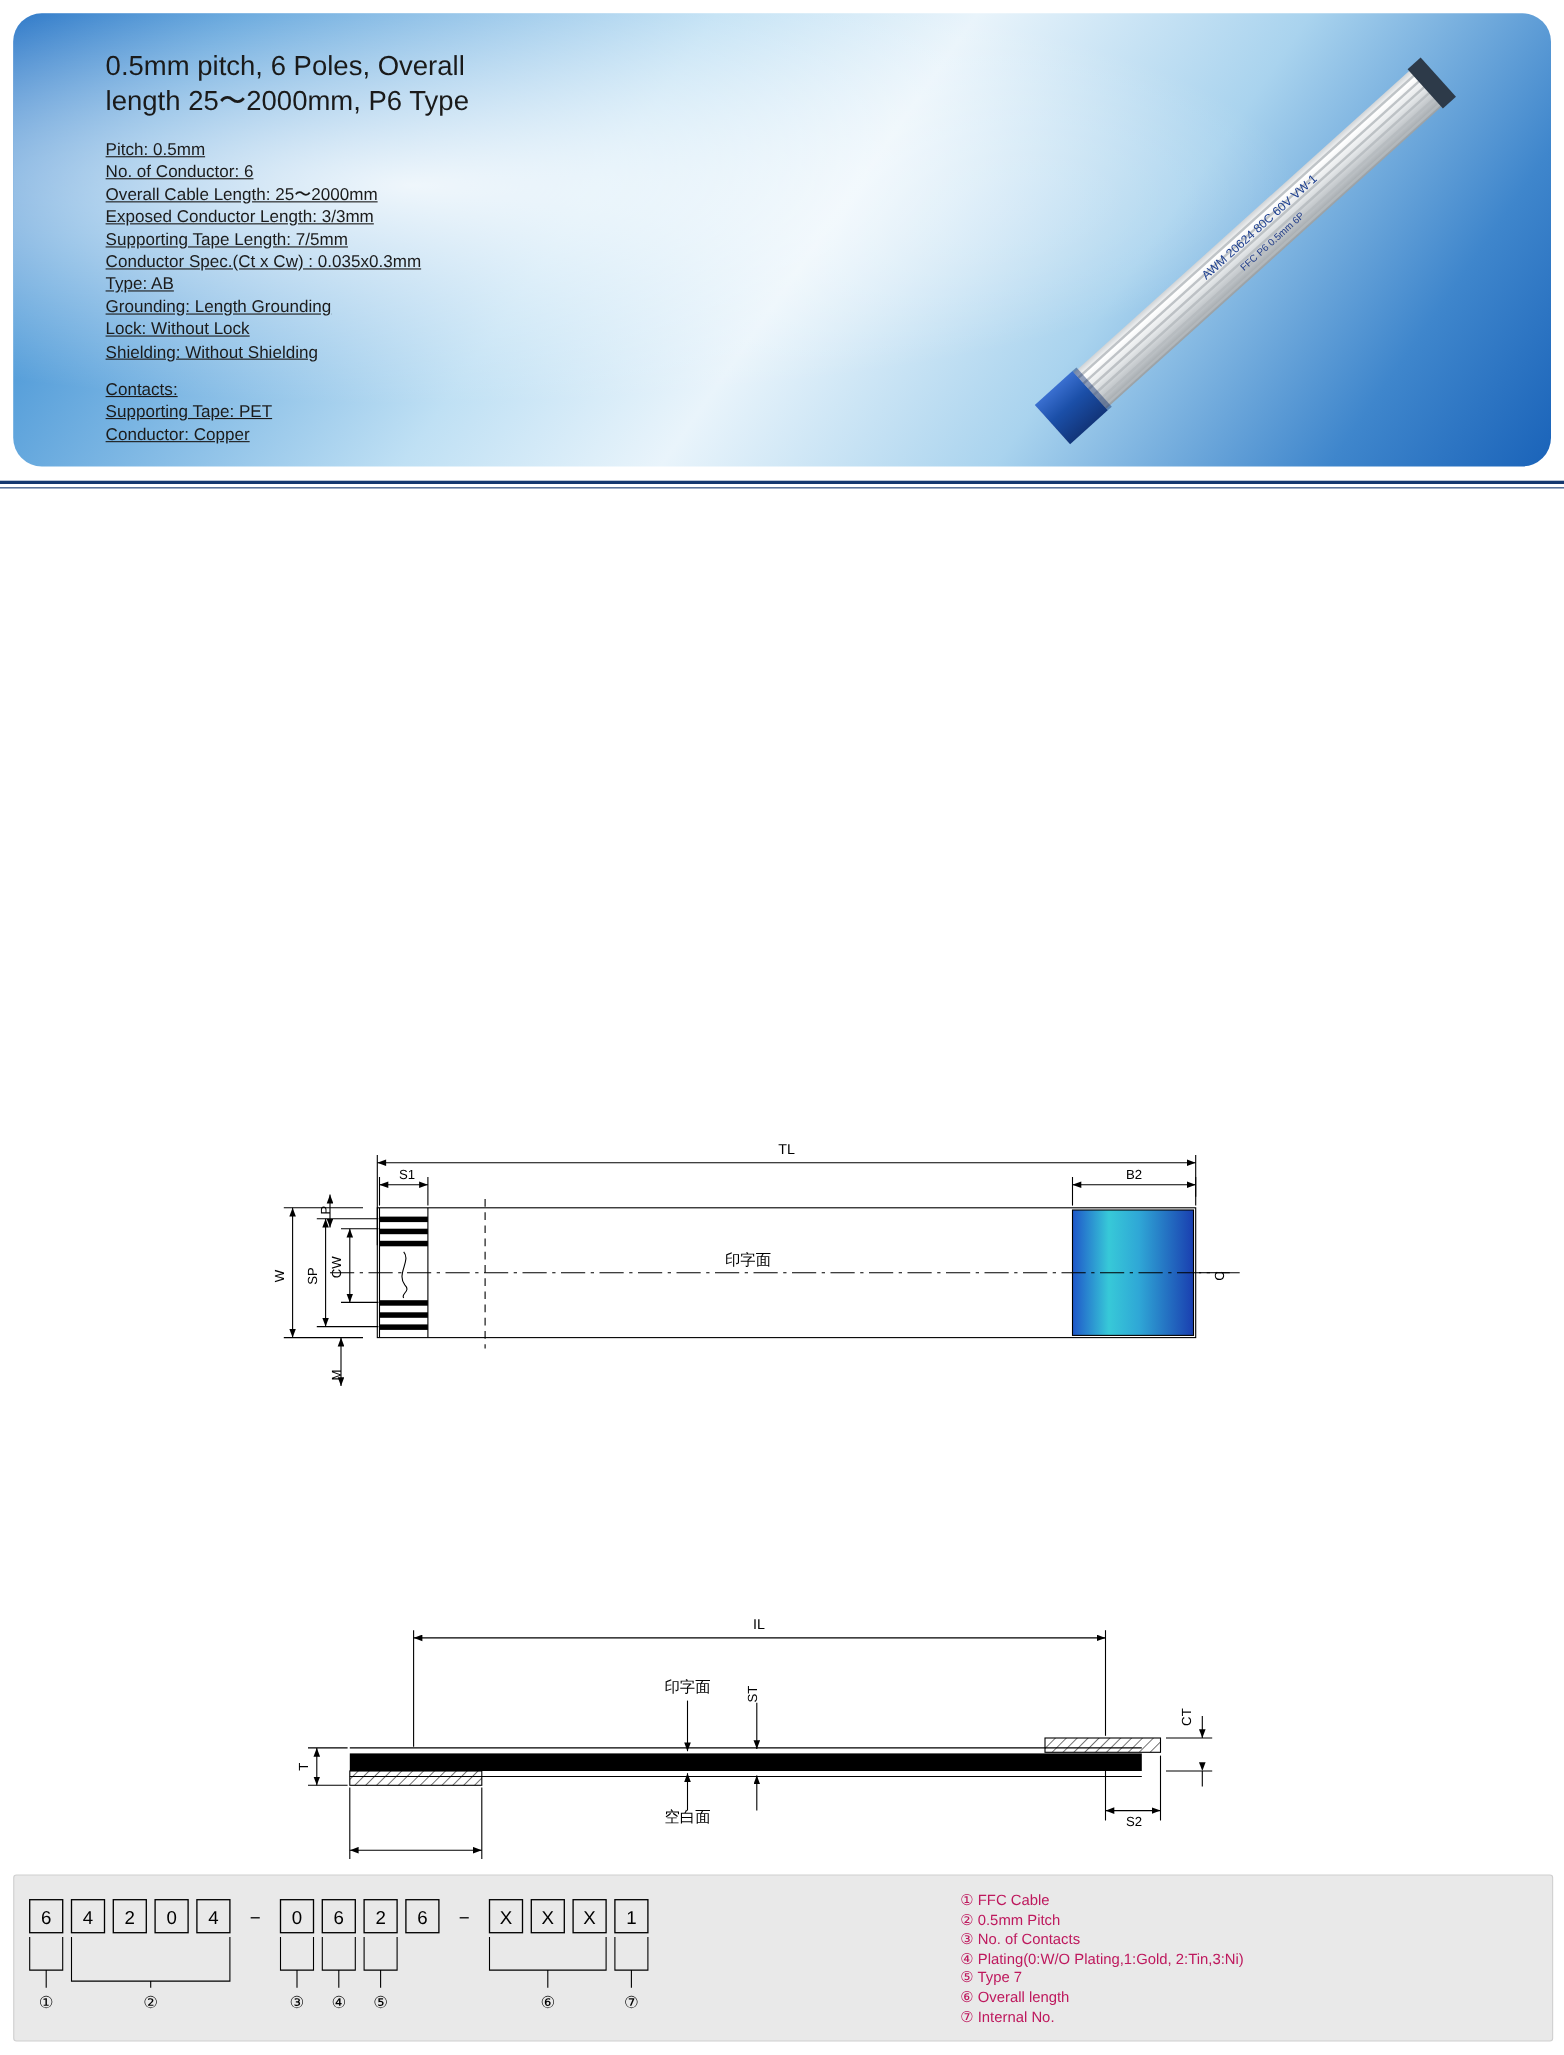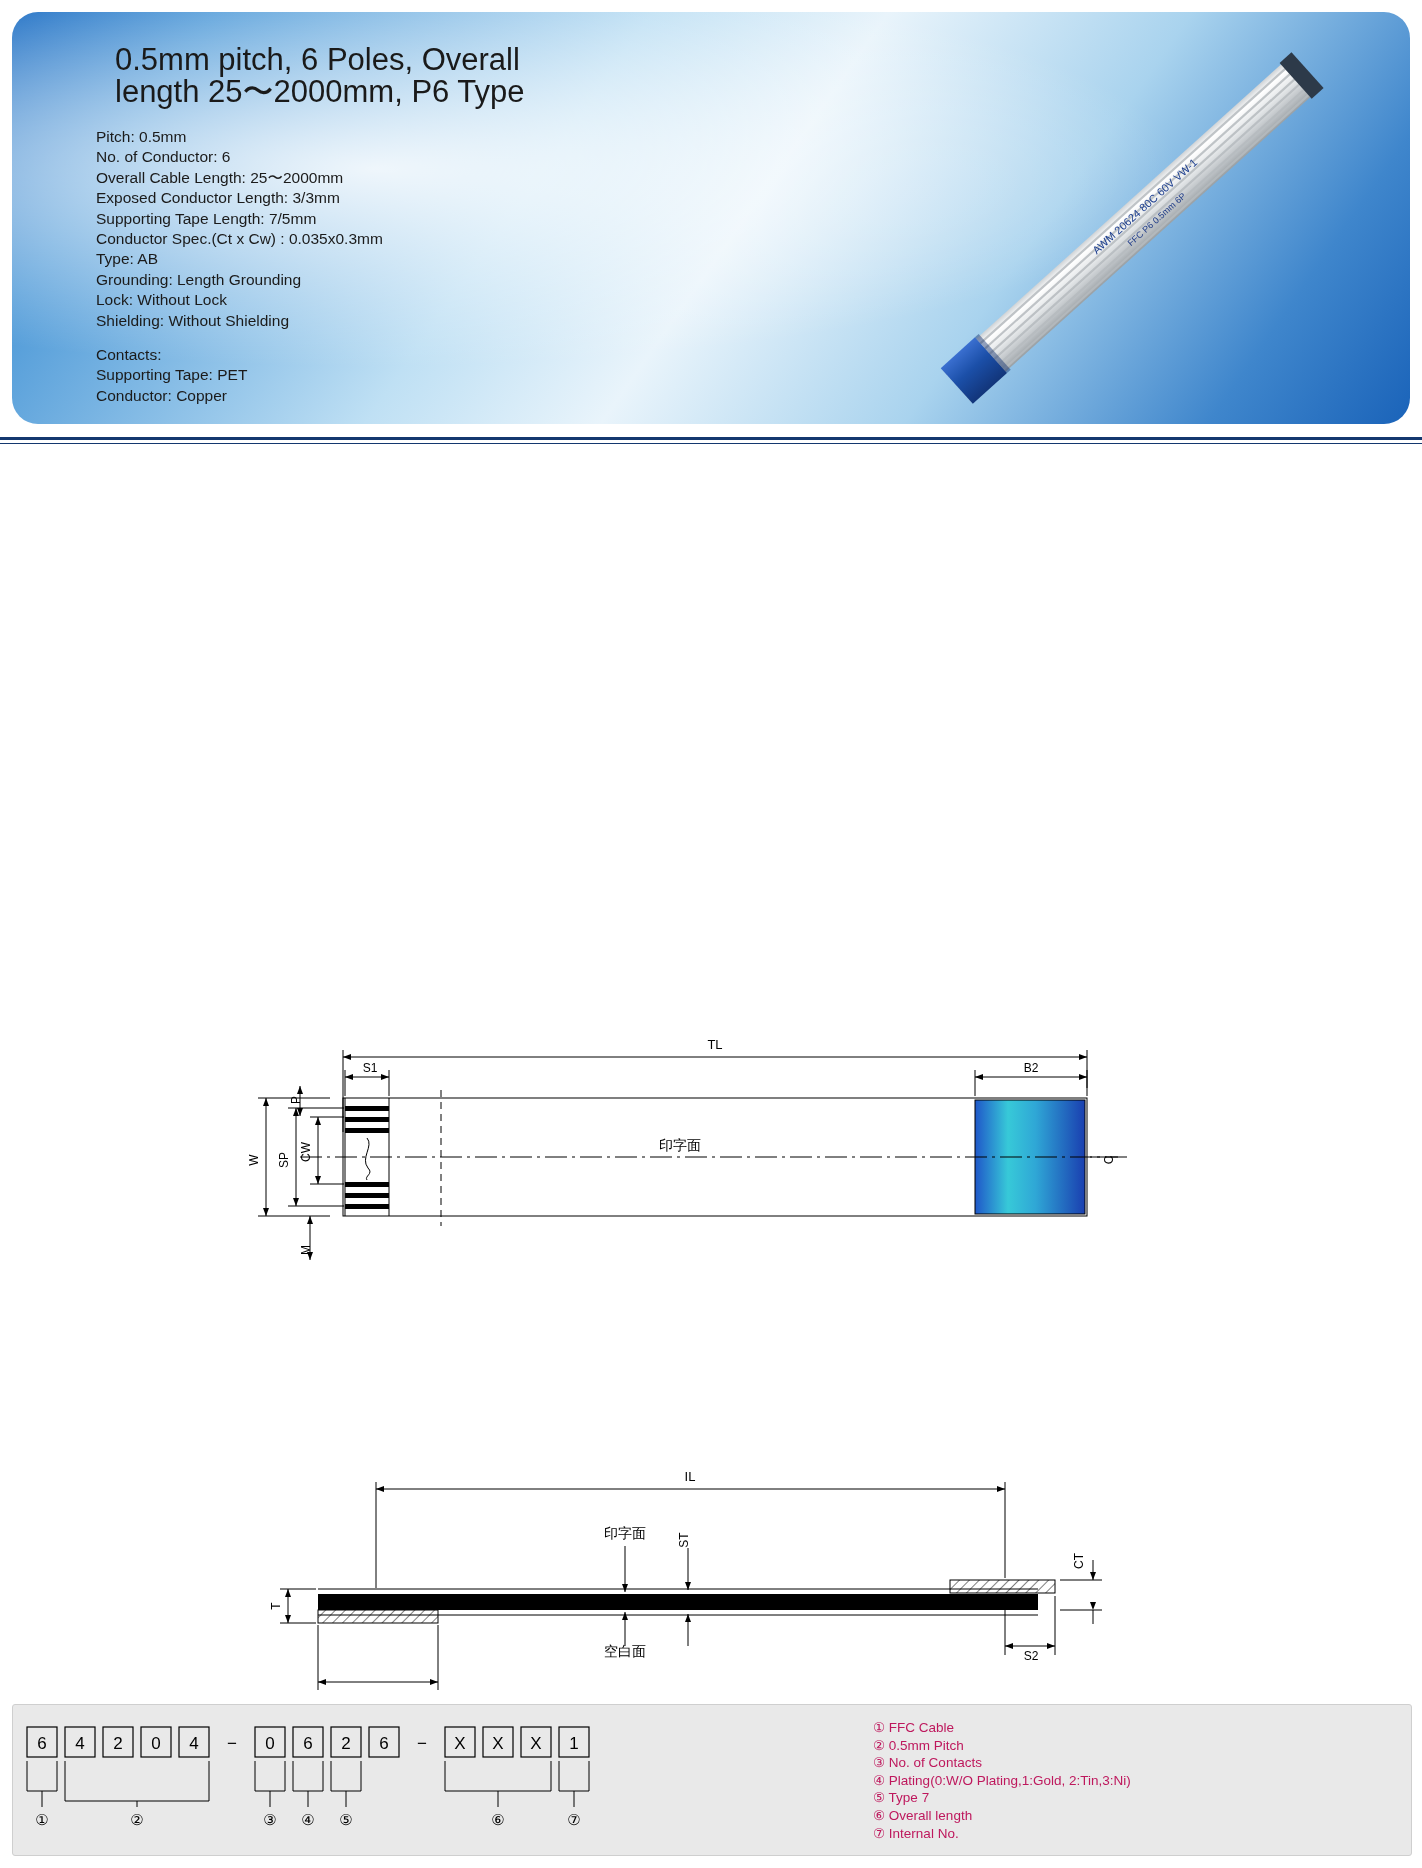--- a/index.html
+++ b/index.html
@@ -18,30 +18,29 @@
     border-radius:26px 26px 26px 26px;
     overflow:hidden;
   }
   .header:after{
     content:"";position:absolute;left:0;top:0;width:100%;height:100%;
     background:radial-gradient(ellipse at 26% 38%, rgba(255,255,255,.85) 0%, rgba(255,255,255,0) 55%);
     pointer-events:none;
   }
   .title{
     position:absolute;left:84px;top:32px;width:640px;
-    font-size:31px;line-height:32px;color:#1a1a1a;font-weight:400;
+    font-size:25px;line-height:32px;color:#1a1a1a;font-weight:400;
     z-index:3;
-    margin-left:19px;
   }
   .specs{
     position:absolute;left:84px;top:115px;width:600px;
     font-size:15.5px;line-height:20.4px;color:#1b1b1b;
     z-index:3;
   }
-  .specs div{white-space:pre;}
+  .specs div{white-space:pre;text-decoration:underline;}
   .spacer{height:14px;}
   
   .photo{
     position:absolute;right:0px;top:0px;width:560px;height:412px;z-index:2;
   }
   
   .rule{
     position:absolute;left:0;top:437px;width:1422px;height:0;
     border-top:3px solid #14386f;
   }

